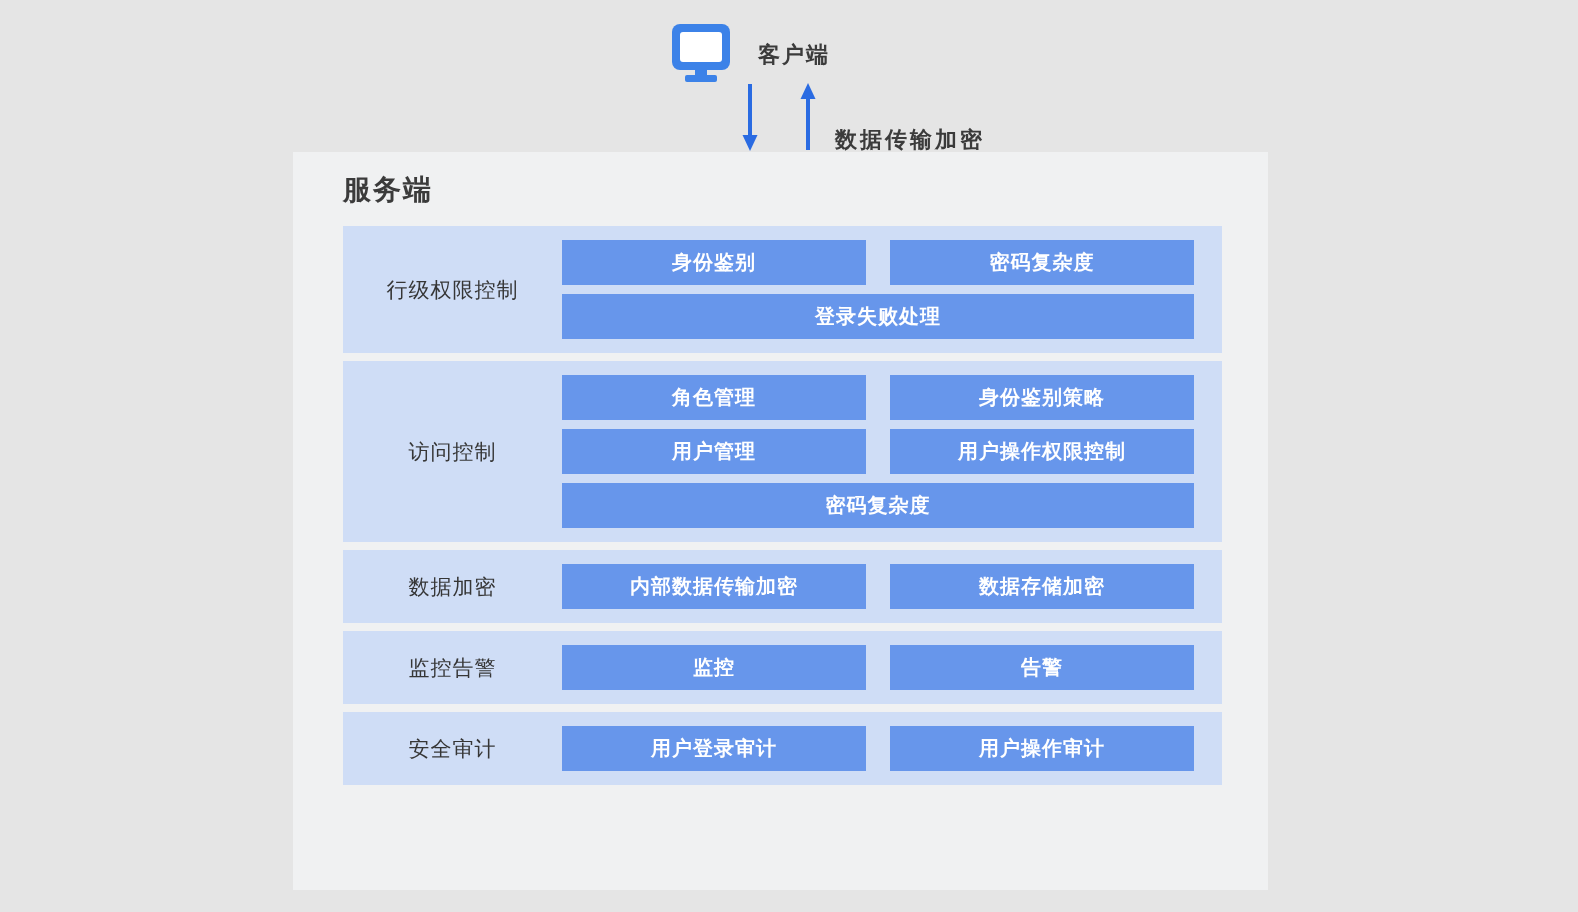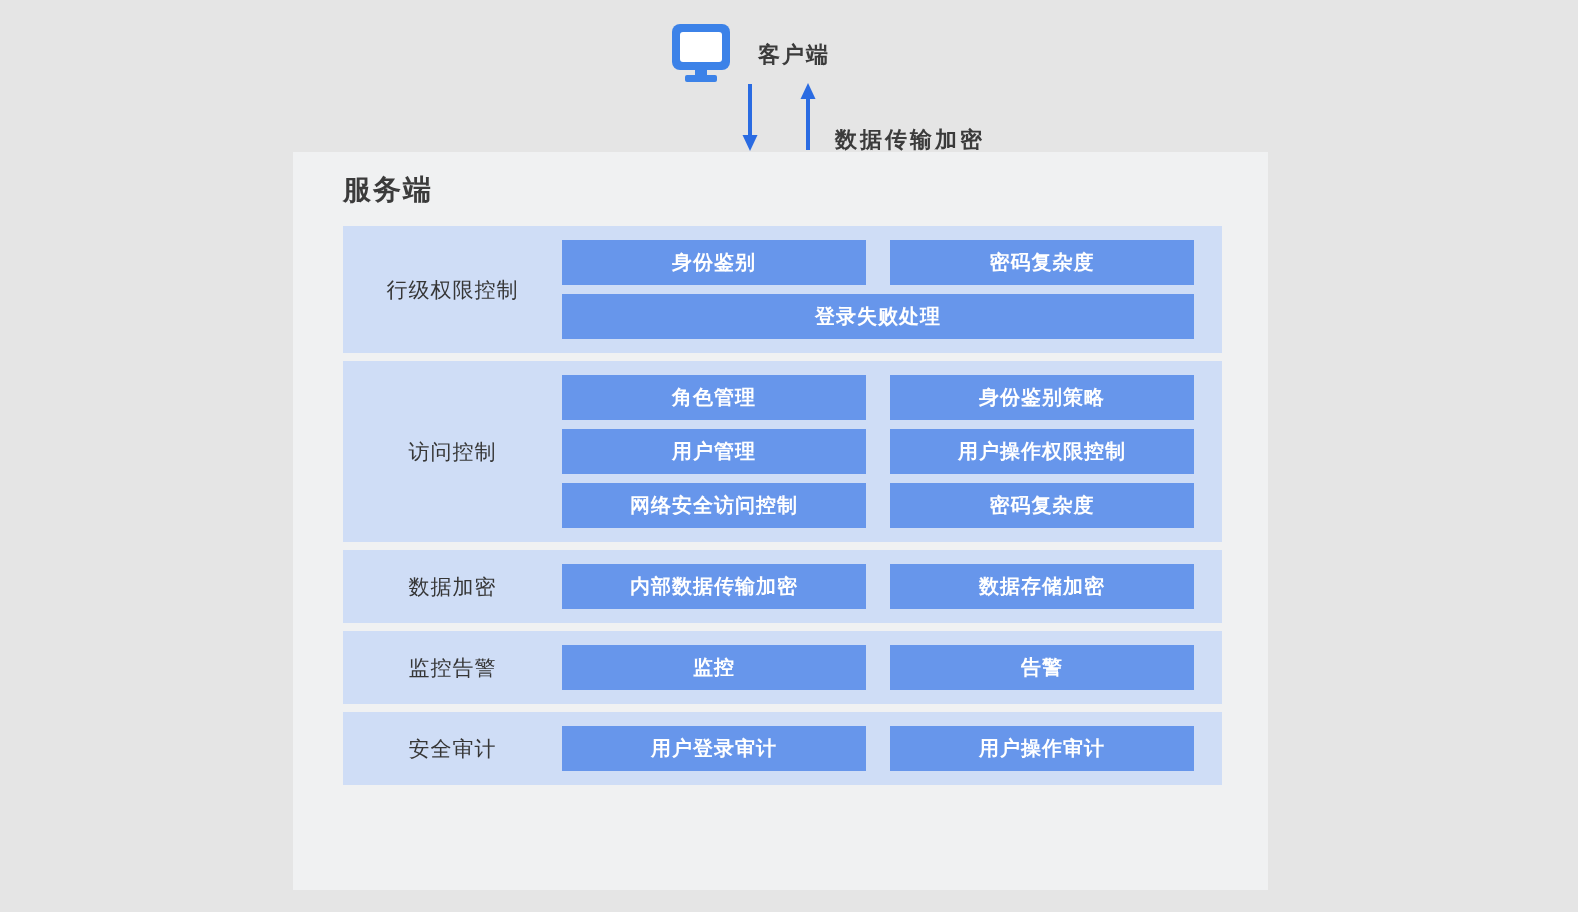--- a/index.html
+++ b/index.html
@@ -153,21 +153,20 @@
           <div class="group-rows">
             <div class="block-row">
               <div class="block">角色管理</div>
               <div class="block">身份鉴别策略</div>
             </div>
             <div class="block-row">
               <div class="block">用户管理</div>
               <div class="block">用户操作权限控制</div>
             </div>
             <div class="block-row">
-              <div class="block">网络安全访问控制</div>
               <div class="block">密码复杂度</div>
             </div>
           </div>
         </div>
         <div class="group">
           <div class="group-label">数据加密</div>
           <div class="group-rows">
             <div class="block-row">
               <div class="block">内部数据传输加密</div>
               <div class="block">数据存储加密</div>

